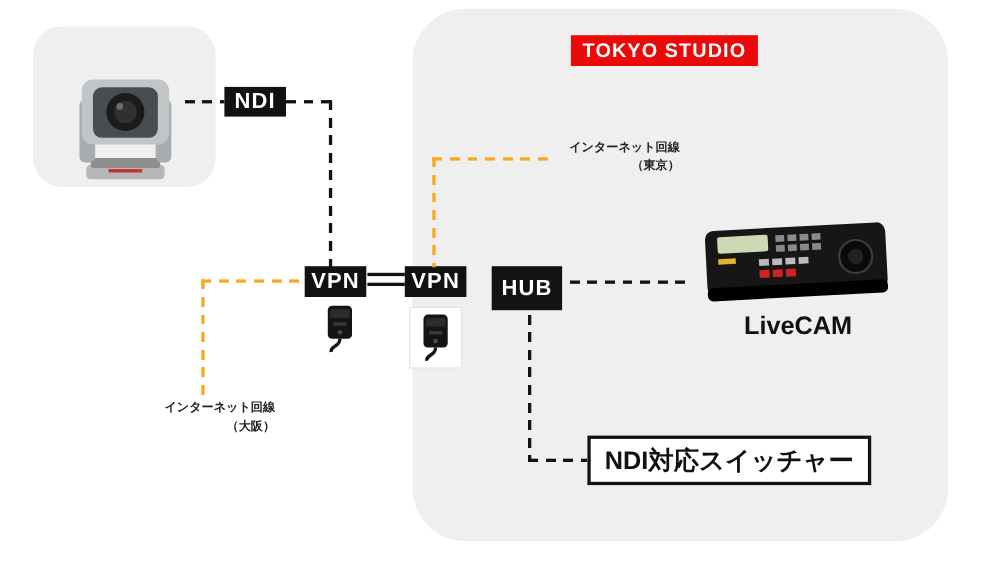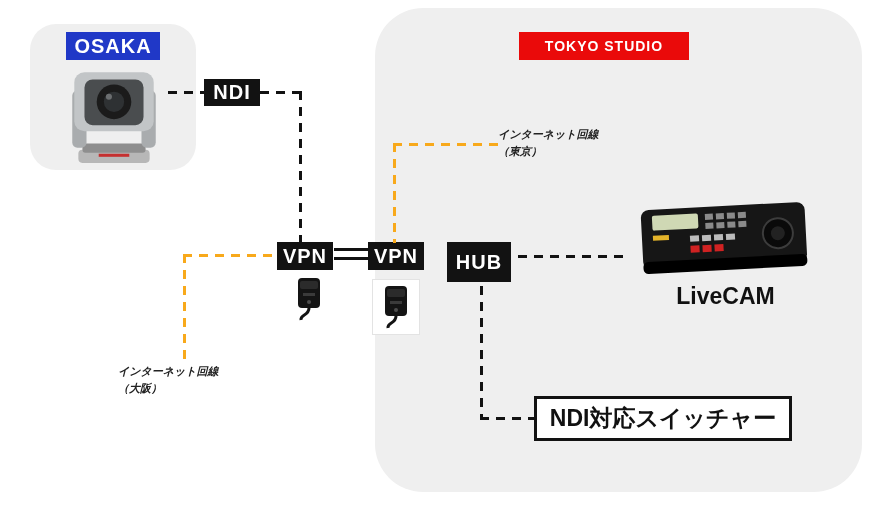--- a/index.html
+++ b/index.html
@@ -7,21 +7,21 @@
   body { font-family:"Liberation Sans","DejaVu Sans",sans-serif; }
   .canvas { position:relative; width:895px; height:530px; background:#ffffff; overflow:hidden; }
 
   .region { position:absolute; background:#efefef; }
   .region.osaka { left:30px; top:24px; width:166px; height:146px; border-radius:26px; }
   .region.tokyo { left:375px; top:8px; width:487px; height:484px; border-radius:48px; }
 
   .badge { position:absolute; display:flex; align-items:center; justify-content:center;
            color:#ffffff; font-weight:bold; font-size:20px; letter-spacing:1px; }
   .badge.osaka { left:66px; top:32px; width:94px; height:28px; background:#2038c7; }
-  .badge.tokyo { left:519px; top:32px; width:170px; height:28px; background:#ea0a0a; font-size:14px; }
+  .badge.tokyo { left:519px; top:32px; width:170px; height:28px; background:#ea0a0a; font-size:18px; }
 
   .node { position:absolute; background:#121212; color:#ffffff; font-weight:bold; font-size:20px;
           letter-spacing:1px; display:flex; align-items:center; justify-content:center; }
   .node.ndi  { left:204px; top:79px;  width:56px; height:27px; }
   .node.vpn1 { left:277px; top:242px; width:56px; height:28px; }
   .node.vpn2 { left:368px; top:242px; width:56px; height:28px; }
   .node.hub  { left:447px; top:242px; width:64px; height:40px; }
 
   .dash-h { position:absolute; height:3px;
             background:repeating-linear-gradient(90deg,#121212 0 9px,transparent 9px 16px); }
@@ -38,21 +38,21 @@
   .line-eq-bottom { left:334px; top:257px; width:34px; }
   .line-hub-ctrl  { left:518px; top:255px; width:112px; }
   .line-hub-down  { left:480px; top:270px; height:148px; }
   .line-to-switch { left:480px; top:417px; width:54px; }
   .line-orange-tk-v { left:393px; top:143px; height:100px; }
   .line-orange-tk-h { left:393px; top:143px; width:105px; }
   .line-orange-os-h { left:183px; top:254px; width:94px; }
   .line-orange-os-v { left:183px; top:254px; height:108px; }
 
   .annotation { position:absolute; font-size:11px; font-weight:bold; color:#222222;
-                text-align:left; line-height:1.5;font-style:italic; }
+                text-align:right; line-height:1.5; }
   .annotation.tokyo-line { left:498px; top:126px; width:120px; }
   .annotation.osaka-line { left:118px; top:363px; width:132px; }
 
   .controller-label { position:absolute; left:628px; top:282px; width:195px; text-align:center;
                       font-size:23px; font-weight:bold; color:#111111; line-height:1.25; }
 
   .switcher { position:absolute; left:534px; top:396px; width:258px; height:45px;
               border:3px solid #121212; background:#ffffff; display:flex; align-items:center;
               justify-content:center; font-size:23px; font-weight:bold; color:#111111; }
 
@@ -66,21 +66,20 @@
   .device svg { width:100%; height:100%; display:block; }
 </style>
 </head>
 <body>
 
 <div class="canvas">
 
   <div class="region osaka"></div>
   <div class="region tokyo"></div>
 
-  <div class="badge osaka">OSAKA</div>
   <div class="badge tokyo">TOKYO STUDIO</div>
 
   <div class="device camera">
     <svg viewBox="0 0 110 110">
       <rect x="20" y="92" width="70" height="13" rx="4" fill="#b7b7b7"></rect>
       <rect x="24" y="86" width="62" height="9" rx="3" fill="#8e8e8e"></rect>
       <rect x="40" y="96" width="30" height="3" fill="#c53030"></rect>
       <rect x="14" y="34" width="14" height="56" rx="5" fill="#a9acae"></rect>
       <rect x="82" y="34" width="14" height="56" rx="5" fill="#a9acae"></rect>
       <rect x="16" y="16" width="78" height="58" rx="10" fill="#c2c5c7"></rect>

